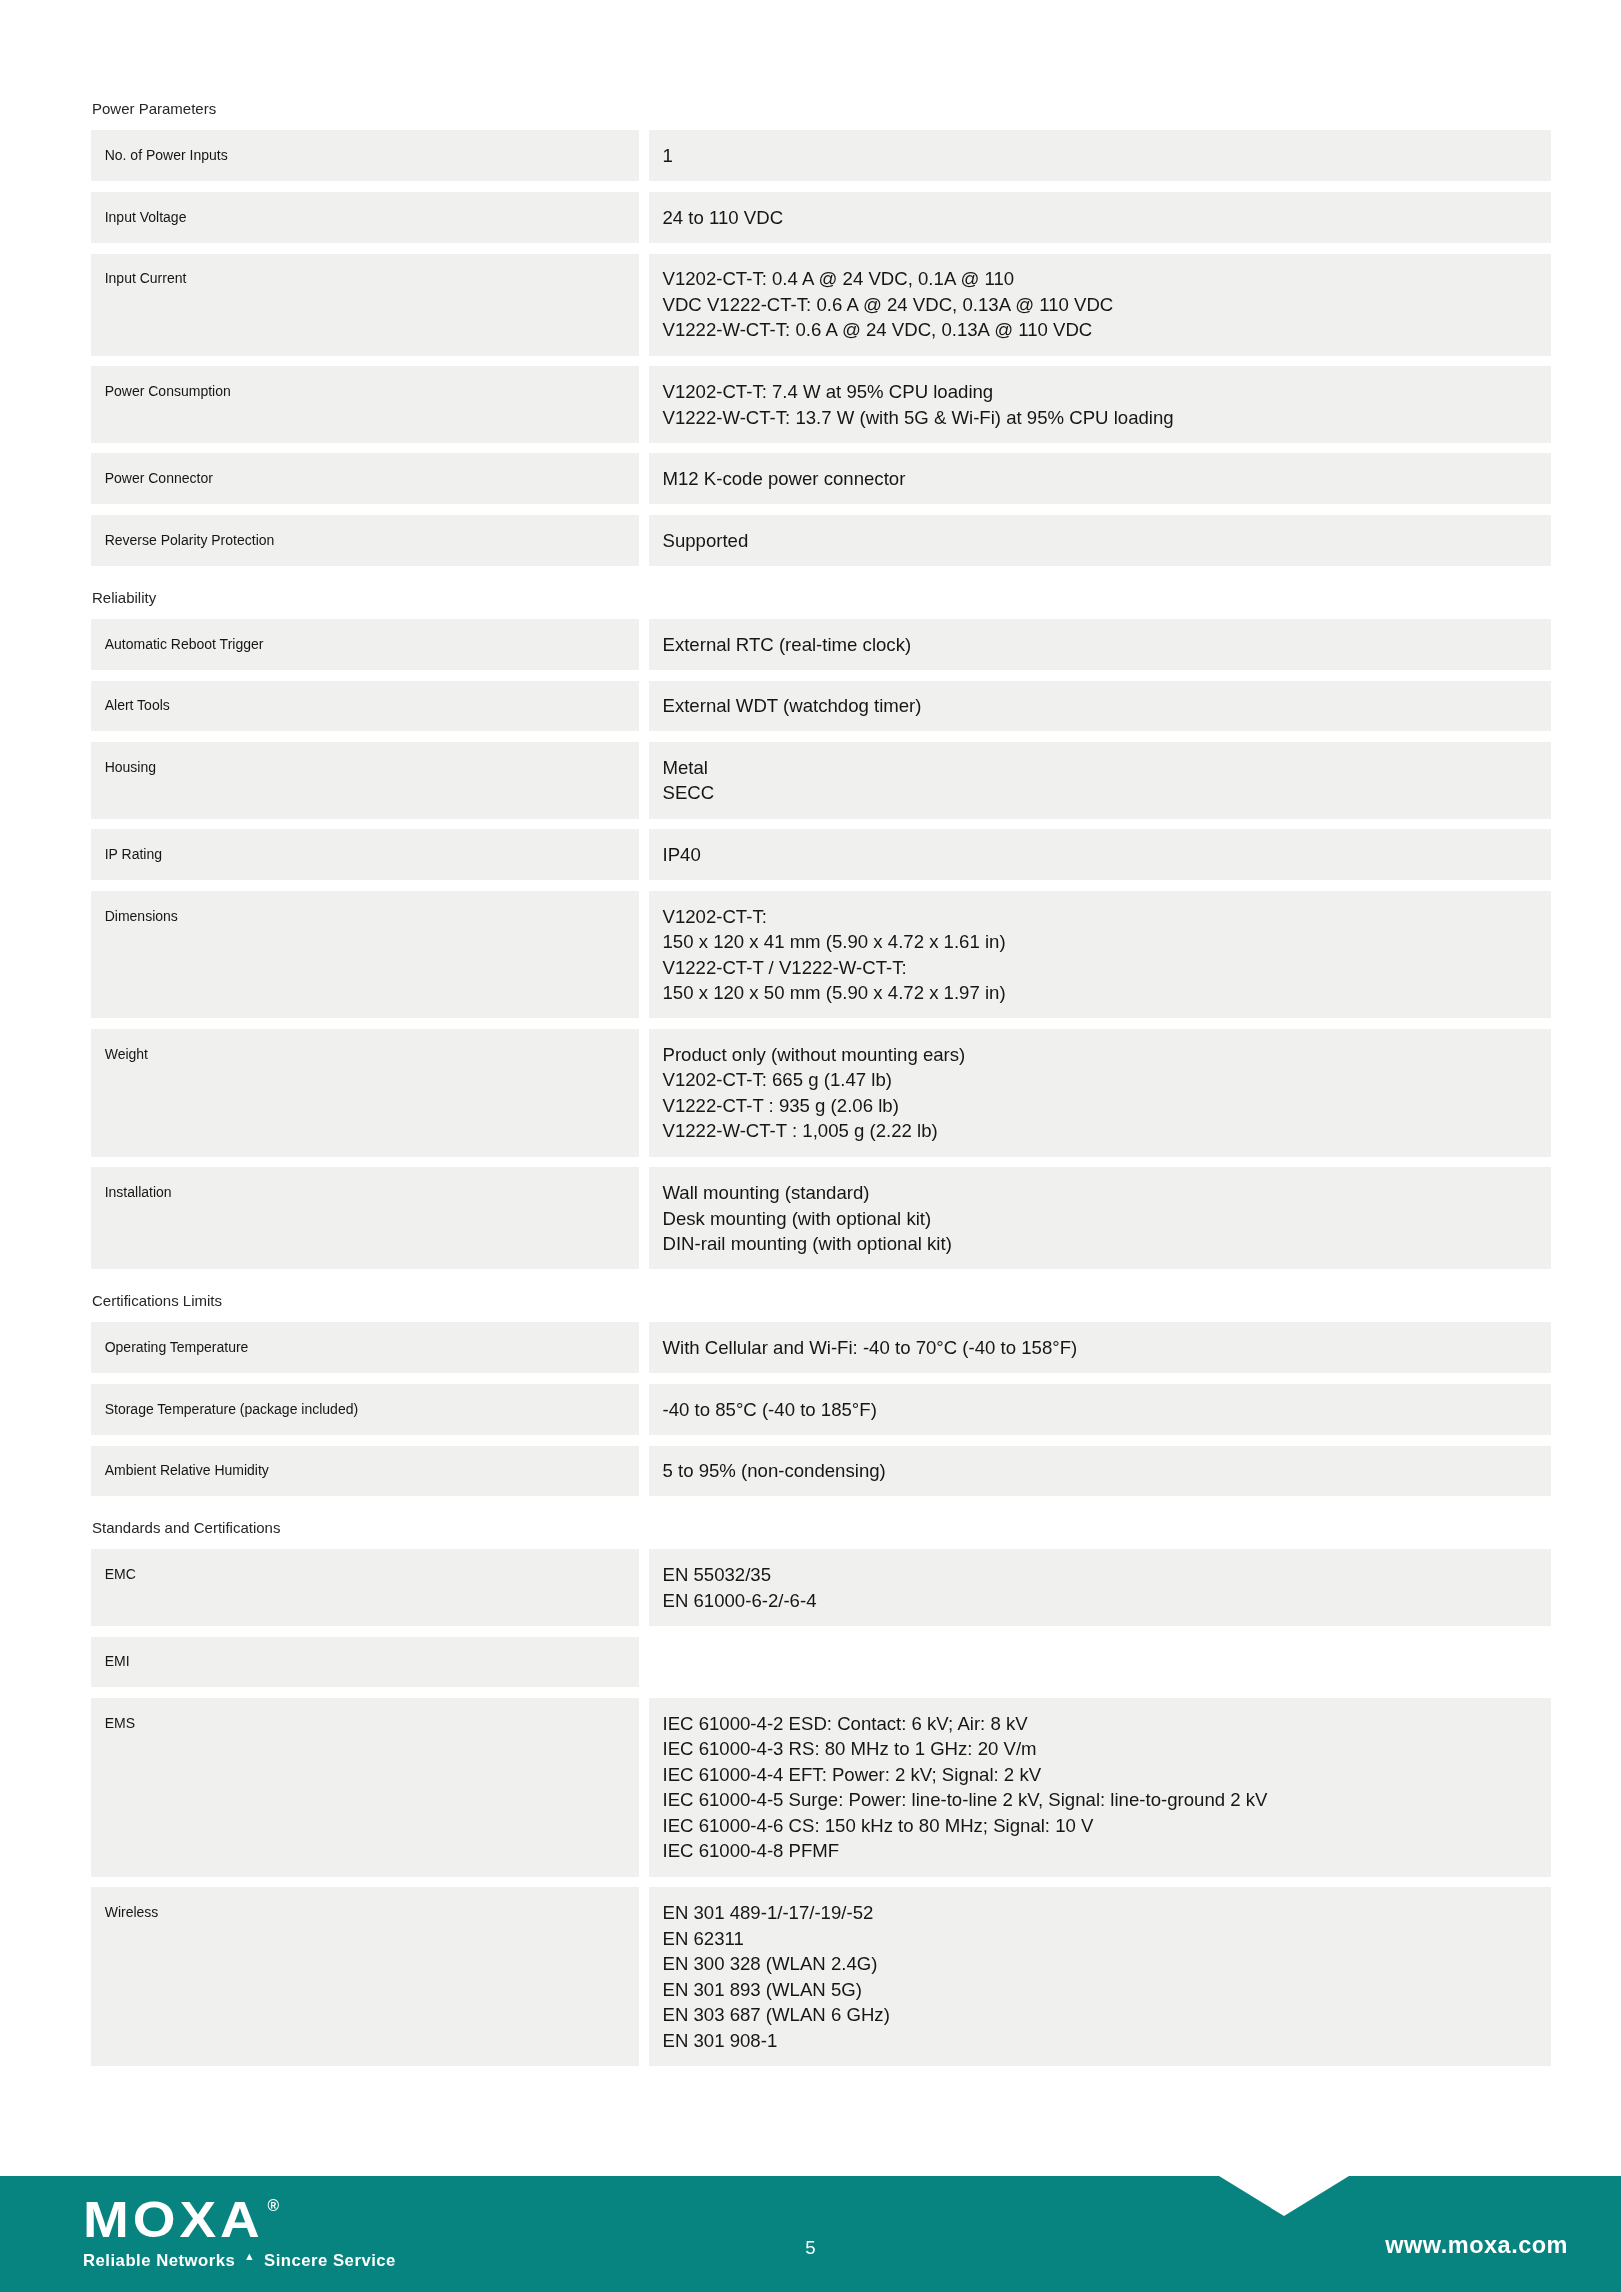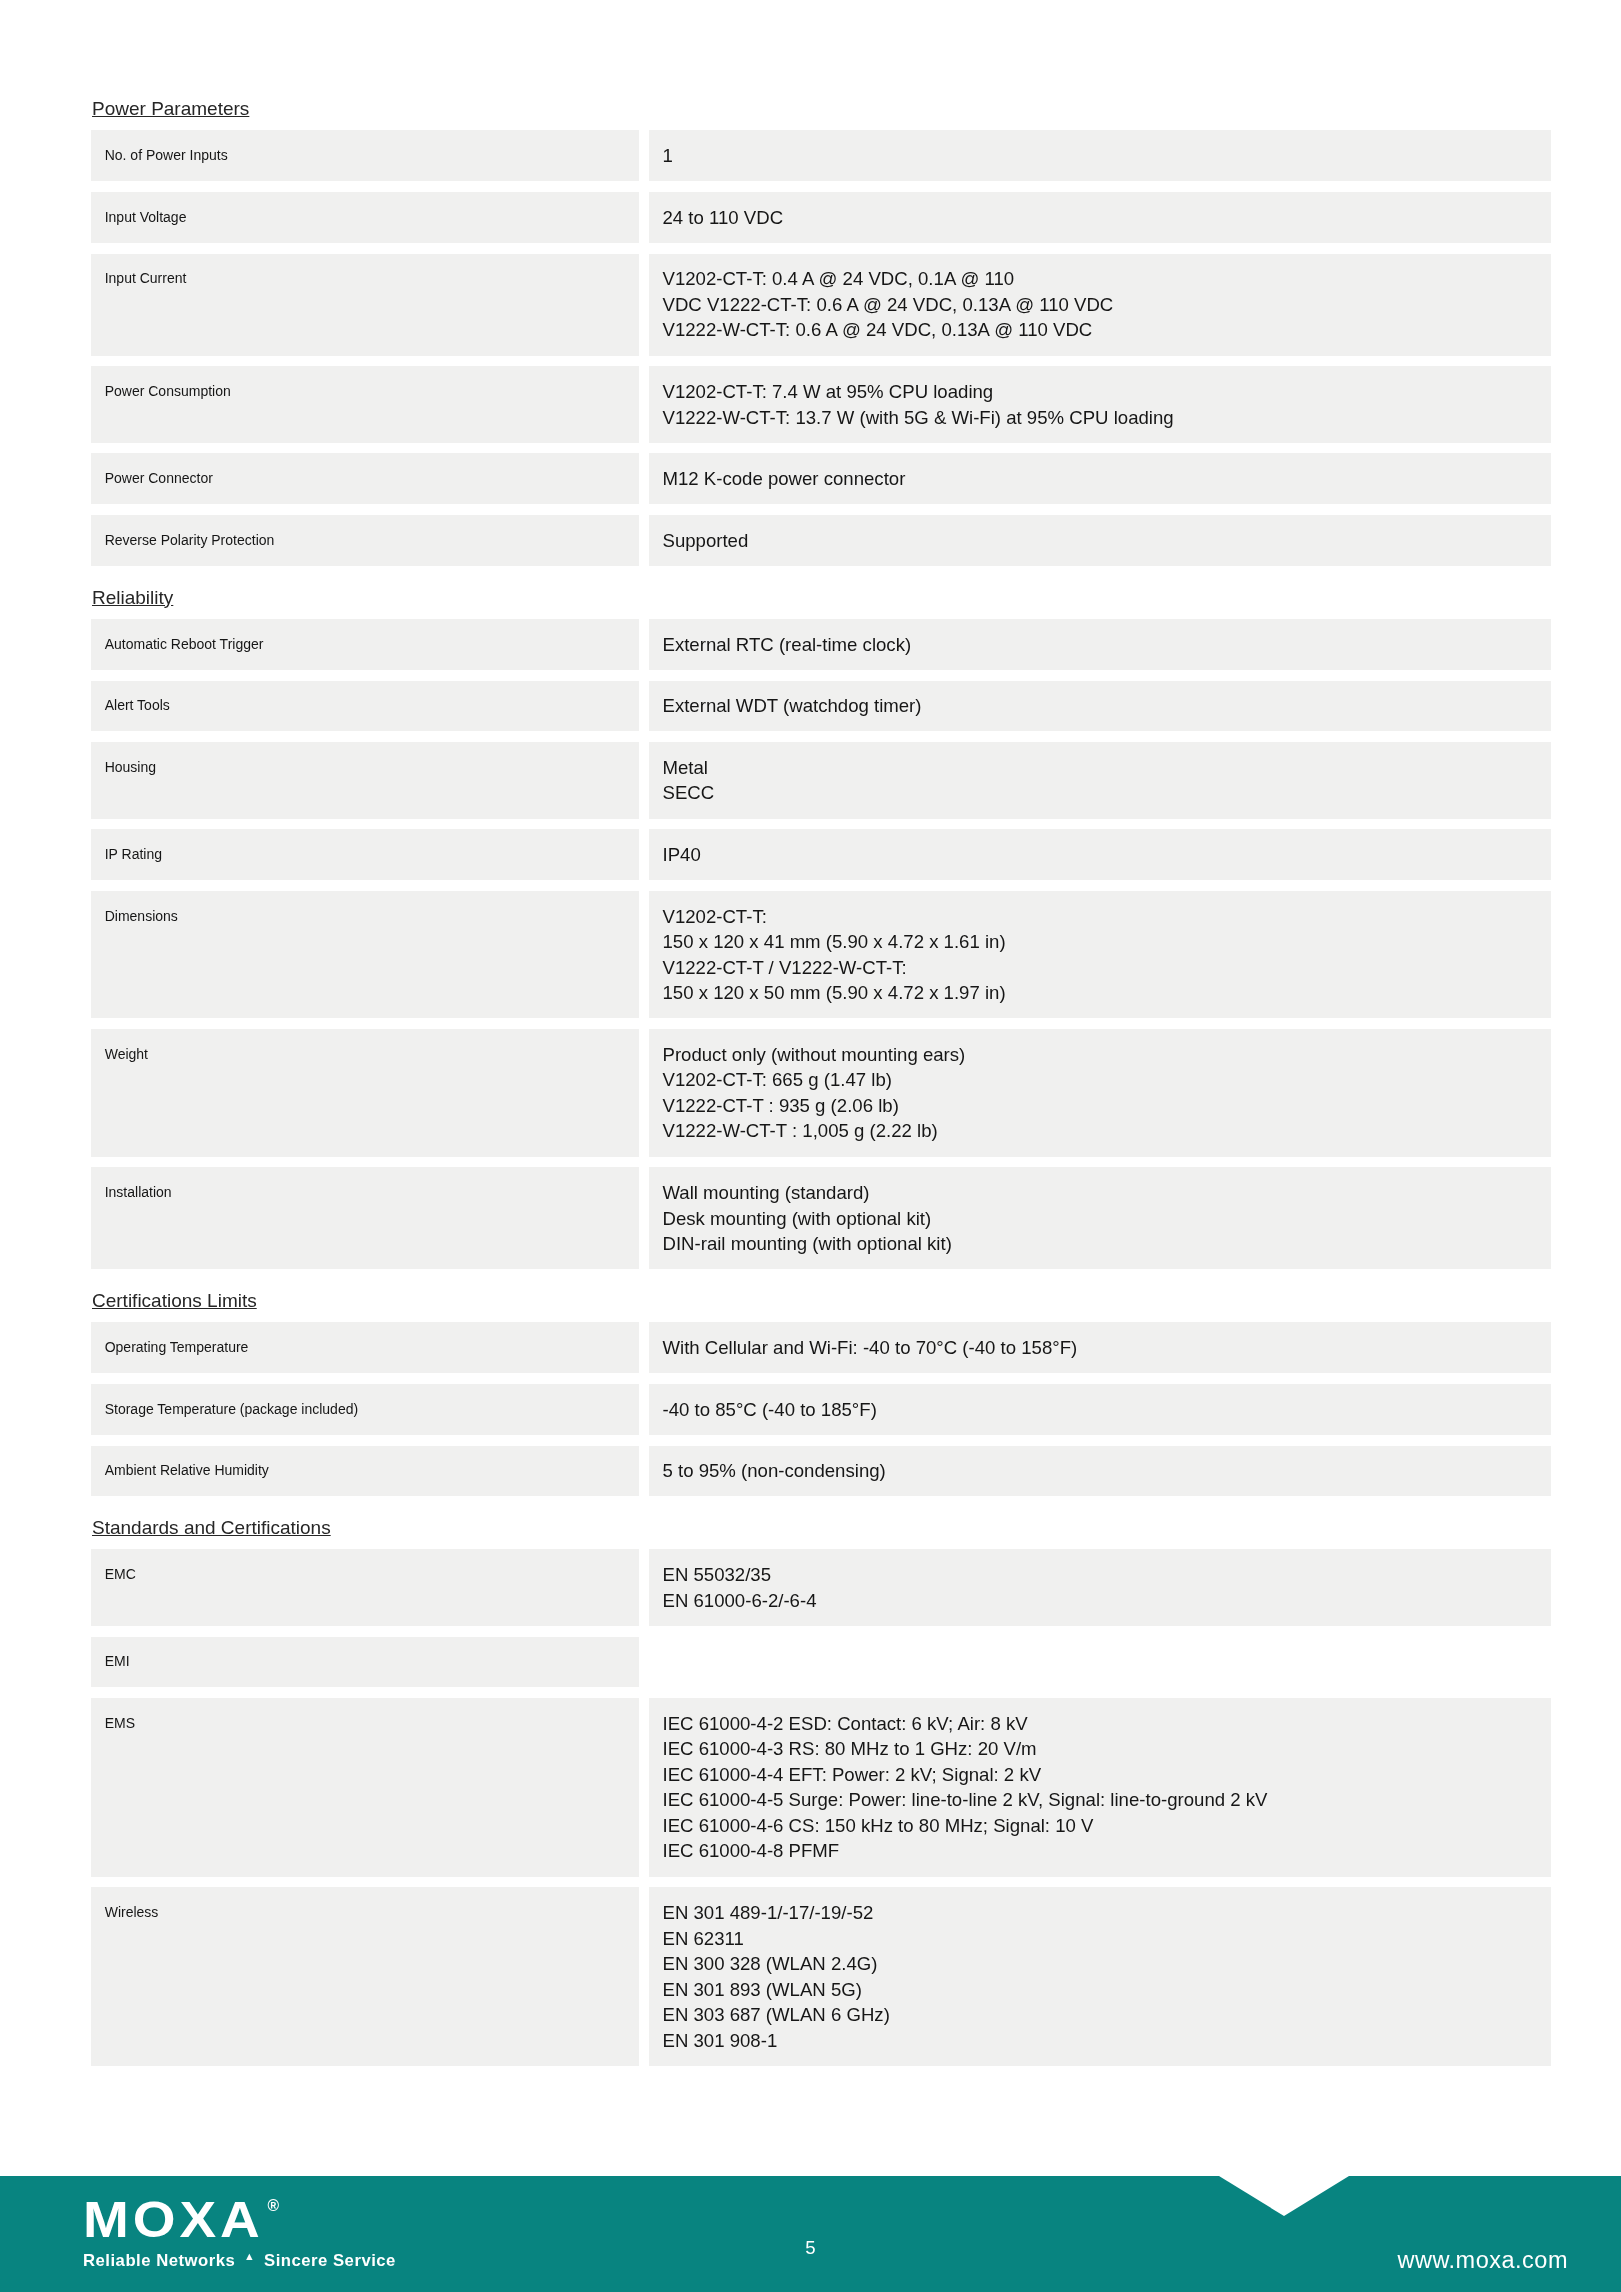--- a/index.html
+++ b/index.html
@@ -3,23 +3,22 @@
 <meta charset="utf-8">
 <style>
   html,body{margin:0;padding:0;}
   body{
     width:1621px;height:2293px;position:relative;background:#ffffff;
     font-family:"Liberation Sans", sans-serif;color:#161616;overflow:hidden;
   }
   .content{position:absolute;left:91px;top:97px;width:1460px;}
   .section{margin:0;}
   .section-title{
-    font-size:19px;line-height:23.5px;font-weight:400;color:#262626;
+    font-size:15px;line-height:23.5px;font-weight:400;color:#262626;
     margin:19.6px 0 9.8px 1px;
-    text-decoration:underline;
   }
   .section:first-child .section-title{margin-top:0;}
   .spec-row{display:flex;gap:9.8px;margin-bottom:10.8px;}
   .cell{background:#f0f0ef;box-sizing:border-box;}
   .cell-label{
     width:548px;flex:0 0 548px;padding:12.7px 11.8px 12.7px 13.7px;
     font-size:14px;line-height:25.5px;
   }
   .cell-value{flex:1 1 auto;padding:12.7px 15.7px 12.7px 13.7px;font-size:18.6px;line-height:25.5px;}
   .vline{white-space:nowrap;}
@@ -44,22 +43,22 @@
   .tagline{
     margin-top:8.8px;font-size:16.7px;font-weight:700;letter-spacing:0.5px;
     display:flex;align-items:flex-start;gap:8.8px;
   }
   .tagline .tri{font-size:10.8px;line-height:10.8px;}
   .page-num{
     position:absolute;left:50%;transform:translateX(-50%);top:61px;
     color:#ffffff;font-size:18.6px;
   }
   .website{
-    position:absolute;right:53px;top:71px;color:#ffffff;
-    font-size:23.5px;font-weight:400;letter-spacing:0.5px;
+    position:absolute;right:53px;top:56px;color:#ffffff;
+    font-size:23.5px;font-weight:700;letter-spacing:0.5px;
   }
 </style>
 </head>
 <body>
 
 <div class="content">
   <div class="section">
     <div class="section-title">Power Parameters</div>
     <div>
   <div class="spec-row">

